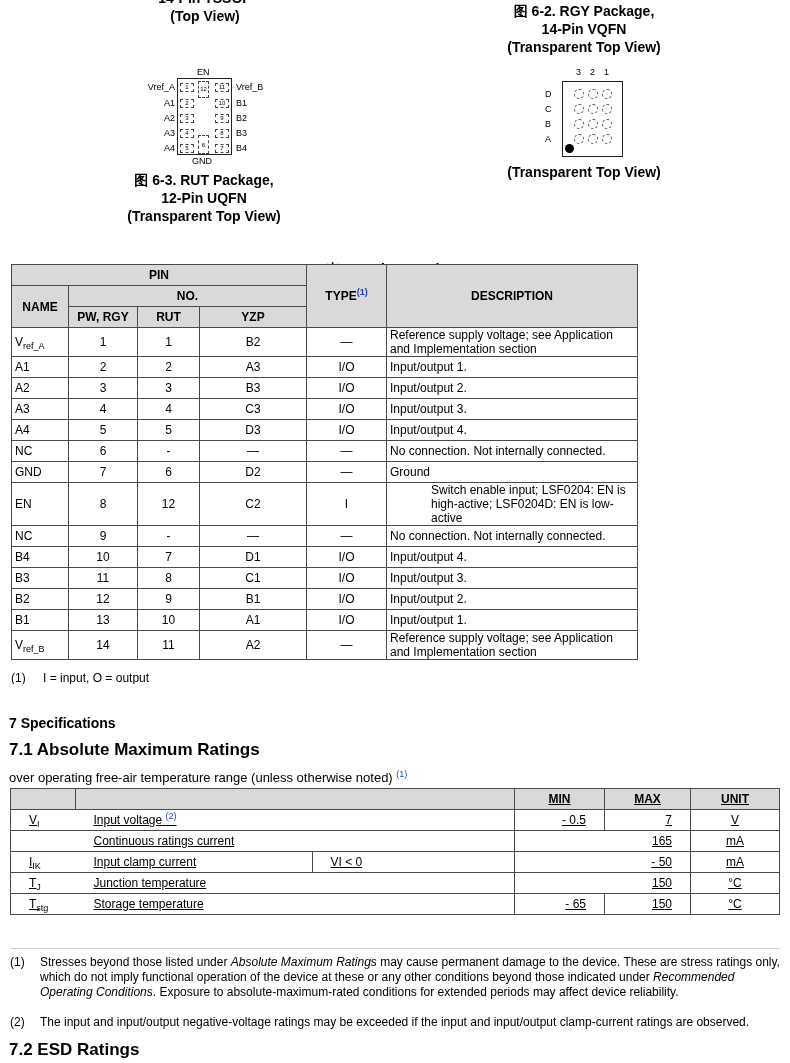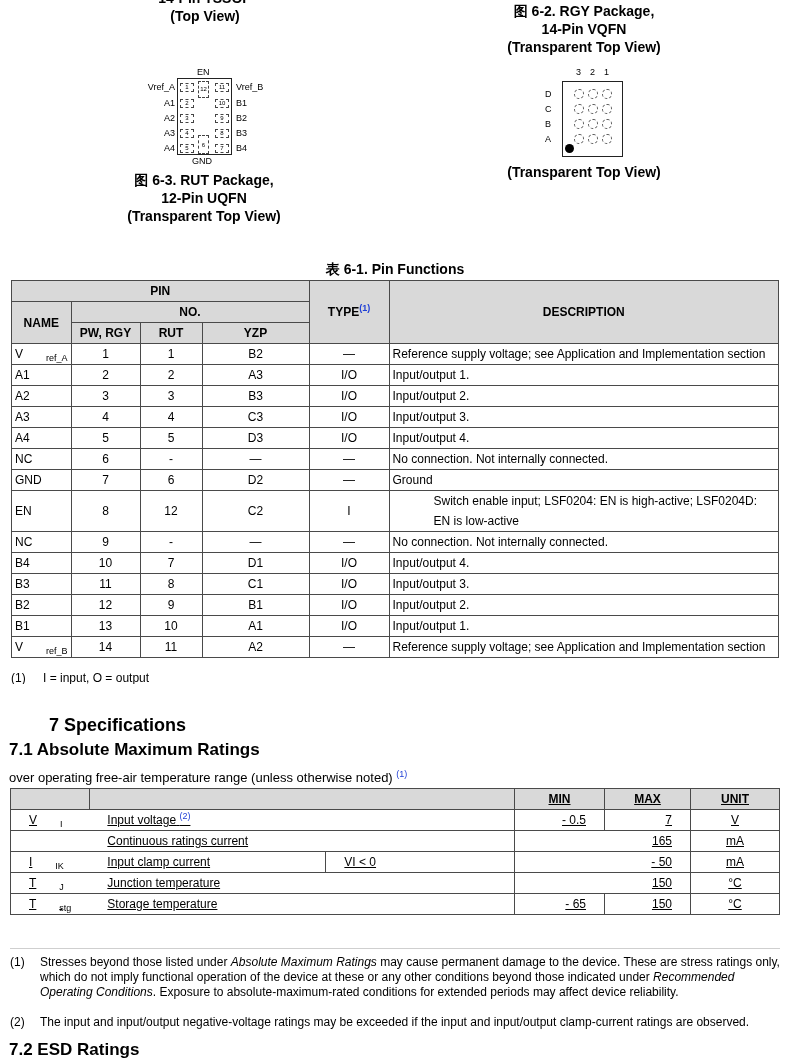--- a/index.html
+++ b/index.html
@@ -11,24 +11,24 @@
 
   
   .pkg-label { font-size: 9px; position: absolute; line-height: 10px; }
   .pad { position: absolute; border: 1px dashed #444; font-size: 6px; text-align: center; line-height: 7px; box-sizing: border-box; }
 
   
   table { border-collapse: collapse; position: absolute; }
   .pin-table td, .pin-table th { border: 1.5px solid #4a4a4a; font-size: 12px; padding: 0 3px; height: 20px; }
   .pin-table th { background: #d9d9d9; font-weight: bold; text-align: center; }
   .pin-table td.c { text-align: center; }
-  sub { font-size: 9px; vertical-align: -3px; line-height: 0; margin-left: 23px; }
+  sub { font-size: 9px; vertical-align: -3px; line-height: 0; }
   sup.fn { color: #1f3fd6; font-size: 9px; vertical-align: 5px; line-height: 0; }
 
-  .h1 { font-weight: bold; font-size: 18px; margin-left: 40px; }
+  .h1 { font-weight: bold; font-size: 14px; }
   .h2 { font-weight: bold; font-size: 17px; }
 
   .spec-table td, .spec-table th { border: 1.5px solid #4a4a4a; font-size: 12px; padding: 0 18px; height: 20px; text-decoration: underline; }
   .spec-table th { background: #d9d9d9; font-weight: bold; text-align: center; }
   .spec-table td.r { text-align: right; }
   .spec-table td.c { text-align: center; }
 
   .note { font-size: 12px; line-height: 15px; position: absolute; }
   .note .num { position: absolute; left: 0; }
   .note .txt { position: absolute; left: 30px; width: 750px; }
@@ -118,21 +118,21 @@
 </div>
 
 <div class="abs cap" style="left:484px; top:163px; width:200px;">
   <div>(Transparent Top View)</div>
 </div>
 
 <div class="abs cap" style="left:290px; top:260px; width:210px; font-size:14px;">
   <span class="cjk">表</span> <span>6-1. Pin Functions</span>
 </div>
 
-<table class="pin-table" style="left:11px; top:280px; width:768px;">
+<table class="pin-table" style="left:11px; top:264px; width:627px;">
   <thead>
     <tr>
       <th colspan="4">PIN</th>
       <th rowspan="3" style="width:73px;"><span>TYPE</span><sup class="fn">(1)</sup></th>
       <th rowspan="3" style="height:60px;">DESCRIPTION</th>
     </tr>
     <tr>
       <th rowspan="2" style="width:50px;">NAME</th>
       <th colspan="3">NO.</th>
     </tr>
@@ -198,21 +198,21 @@
         <td class="c">D2</td>
         <td class="c">—</td>
         <td style="line-height: 14px;">Ground</td>
       </tr>
       <tr>
         <td style="height: 34px;"><span>EN</span></td>
         <td class="c" style="height: 34px;">8</td>
         <td class="c" style="height: 34px;">12</td>
         <td class="c" style="height: 34px;">C2</td>
         <td class="c" style="height: 34px;">I</td>
-        <td style="line-height: 20px; height: 34px; padding-left: 44px;">Switch enable input; LSF0204: EN is high-active; LSF0204D: EN is low-active</td>
+        <td style="line-height: 14px; height: 34px; padding-left: 44px;">Switch enable input; LSF0204: EN is high-active; LSF0204D: EN is low-active</td>
       </tr>
       <tr>
         <td><span>NC</span></td>
         <td class="c">9</td>
         <td class="c">-</td>
         <td class="c">—</td>
         <td class="c">—</td>
         <td style="line-height: 14px;">No connection. Not internally connected.</td>
       </tr>
       <tr>

